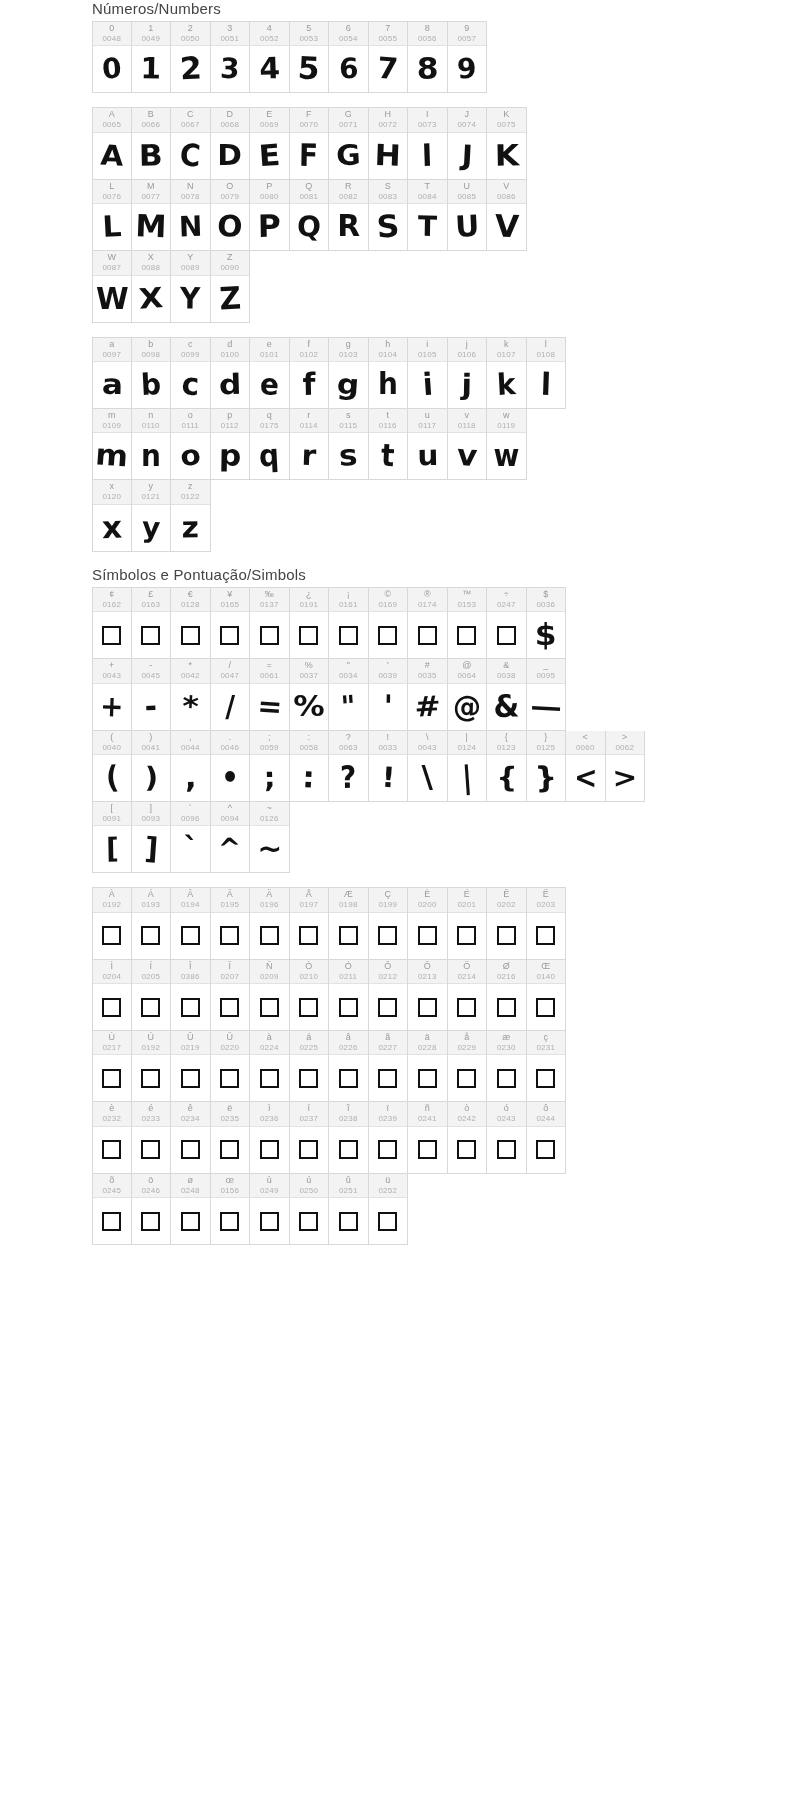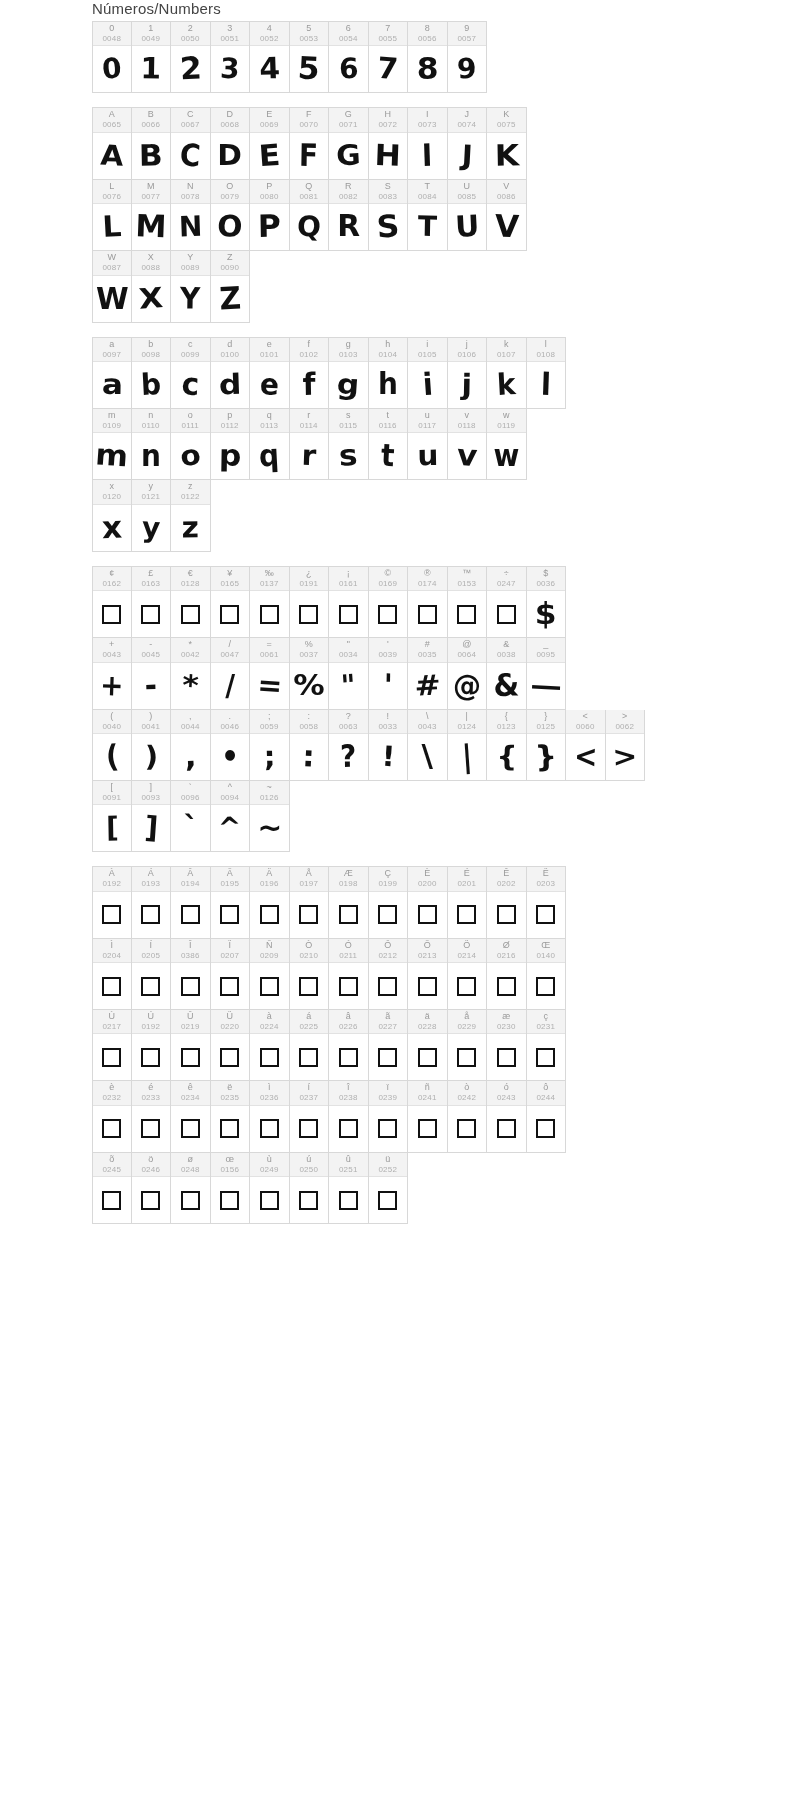--- a/index.html
+++ b/index.html
@@ -589,21 +589,21 @@
               <span class="ch">p</span>
               <span class="code">0112</span>
             </div>
             <div class="cell-body">
               <span class="glyph rough" style="transform: rotate(1deg) scale(1.12, 1.05);">p</span>
             </div>
           </div>
           <div class="cell">
             <div class="cell-head">
               <span class="ch">q</span>
-              <span class="code">0113</span>
+              <span class="code">0175</span>
             </div>
             <div class="cell-body">
               <span class="glyph rough" style="transform: rotate(-3deg) scale(1, 1.1);">q</span>
             </div>
           </div>
           <div class="cell">
             <div class="cell-head">
               <span class="ch">r</span>
               <span class="code">0114</span>
             </div>
@@ -676,429 +676,430 @@
               <span class="glyph rough" style="transform: rotate(3deg) scale(1, 1);">y</span>
             </div>
           </div>
           <div class="cell">
             <div class="cell-head">
               <span class="ch">z</span>
               <span class="code">0122</span>
             </div>
             <div class="cell-body">
               <span class="glyph rough" style="transform: rotate(-1deg) scale(1.06, 1.05);">z</span>
+            </div>
+          </div>
+        </div>
+      </div>
+    </div>
+    <div class="section">
+      <div class="section-title">Símbolos e Pontuação/Simbols</div>
+      <div class="glyph-grid">
+        <div class="row">
+          <div class="cell">
+            <div class="cell-head">
+              <span class="ch">¢</span>
+              <span class="code">0162</span>
+            </div>
+            <div class="cell-body">
+              <div class="notdef"></div>
+            </div>
+          </div>
+          <div class="cell">
+            <div class="cell-head">
+              <span class="ch">£</span>
+              <span class="code">0163</span>
+            </div>
+            <div class="cell-body">
+              <div class="notdef"></div>
+            </div>
+          </div>
+          <div class="cell">
+            <div class="cell-head">
+              <span class="ch">€</span>
+              <span class="code">0128</span>
+            </div>
+            <div class="cell-body">
+              <div class="notdef"></div>
+            </div>
+          </div>
+          <div class="cell">
+            <div class="cell-head">
+              <span class="ch">¥</span>
+              <span class="code">0165</span>
+            </div>
+            <div class="cell-body">
+              <div class="notdef"></div>
+            </div>
+          </div>
+          <div class="cell">
+            <div class="cell-head">
+              <span class="ch">‰</span>
+              <span class="code">0137</span>
+            </div>
+            <div class="cell-body">
+              <div class="notdef"></div>
+            </div>
+          </div>
+          <div class="cell">
+            <div class="cell-head">
+              <span class="ch">¿</span>
+              <span class="code">0191</span>
+            </div>
+            <div class="cell-body">
+              <div class="notdef"></div>
+            </div>
+          </div>
+          <div class="cell">
+            <div class="cell-head">
+              <span class="ch">¡</span>
+              <span class="code">0161</span>
+            </div>
+            <div class="cell-body">
+              <div class="notdef"></div>
+            </div>
+          </div>
+          <div class="cell">
+            <div class="cell-head">
+              <span class="ch">©</span>
+              <span class="code">0169</span>
+            </div>
+            <div class="cell-body">
+              <div class="notdef"></div>
+            </div>
+          </div>
+          <div class="cell">
+            <div class="cell-head">
+              <span class="ch">®</span>
+              <span class="code">0174</span>
+            </div>
+            <div class="cell-body">
+              <div class="notdef"></div>
+            </div>
+          </div>
+          <div class="cell">
+            <div class="cell-head">
+              <span class="ch">™</span>
+              <span class="code">0153</span>
+            </div>
+            <div class="cell-body">
+              <div class="notdef"></div>
+            </div>
+          </div>
+          <div class="cell">
+            <div class="cell-head">
+              <span class="ch">÷</span>
+              <span class="code">0247</span>
+            </div>
+            <div class="cell-body">
+              <div class="notdef"></div>
+            </div>
+          </div>
+          <div class="cell">
+            <div class="cell-head">
+              <span class="ch">$</span>
+              <span class="code">0036</span>
+            </div>
+            <div class="cell-body">
+              <span class="glyph rough" style="transform: rotate(0deg) scale(1.12, 1.1);">$</span>
+            </div>
+          </div>
+        </div>
+        <div class="row">
+          <div class="cell">
+            <div class="cell-head">
+              <span class="ch">+</span>
+              <span class="code">0043</span>
+            </div>
+            <div class="cell-body">
+              <span class="glyph rough" style="transform: rotate(2deg) scale(1, 1.05);">+</span>
+            </div>
+          </div>
+          <div class="cell">
+            <div class="cell-head">
+              <span class="ch">-</span>
+              <span class="code">0045</span>
+            </div>
+            <div class="cell-body">
+              <span class="glyph rough" style="transform: rotate(-2deg) scale(1.06, 1.1);">-</span>
+            </div>
+          </div>
+          <div class="cell">
+            <div class="cell-head">
+              <span class="ch">*</span>
+              <span class="code">0042</span>
+            </div>
+            <div class="cell-body">
+              <span class="glyph rough" style="transform: rotate(3deg) scale(1.12, 1);">*</span>
+            </div>
+          </div>
+          <div class="cell">
+            <div class="cell-head">
+              <span class="ch">/</span>
+              <span class="code">0047</span>
+            </div>
+            <div class="cell-body">
+              <span class="glyph rough" style="transform: rotate(-1deg) scale(1, 1.05);">/</span>
+            </div>
+          </div>
+          <div class="cell">
+            <div class="cell-head">
+              <span class="ch">=</span>
+              <span class="code">0061</span>
+            </div>
+            <div class="cell-body">
+              <span class="glyph rough" style="transform: rotate(4deg) scale(1.06, 1.1);">=</span>
+            </div>
+          </div>
+          <div class="cell">
+            <div class="cell-head">
+              <span class="ch">%</span>
+              <span class="code">0037</span>
+            </div>
+            <div class="cell-body">
+              <span class="glyph rough" style="transform: rotate(0deg) scale(1.12, 1);">%</span>
+            </div>
+          </div>
+          <div class="cell">
+            <div class="cell-head">
+              <span class="ch">"</span>
+              <span class="code">0034</span>
+            </div>
+            <div class="cell-body">
+              <span class="glyph rough" style="transform: rotate(-4deg) scale(1, 1.05);">"</span>
+            </div>
+          </div>
+          <div class="cell">
+            <div class="cell-head">
+              <span class="ch">'</span>
+              <span class="code">0039</span>
+            </div>
+            <div class="cell-body">
+              <span class="glyph rough" style="transform: rotate(1deg) scale(1.06, 1.1);">'</span>
+            </div>
+          </div>
+          <div class="cell">
+            <div class="cell-head">
+              <span class="ch">#</span>
+              <span class="code">0035</span>
+            </div>
+            <div class="cell-body">
+              <span class="glyph rough" style="transform: rotate(-3deg) scale(1.12, 1);">#</span>
+            </div>
+          </div>
+          <div class="cell">
+            <div class="cell-head">
+              <span class="ch">@</span>
+              <span class="code">0064</span>
+            </div>
+            <div class="cell-body">
+              <span class="glyph rough" style="transform: rotate(2deg) scale(1, 1.05);">@</span>
+            </div>
+          </div>
+          <div class="cell">
+            <div class="cell-head">
+              <span class="ch">&amp;</span>
+              <span class="code">0038</span>
+            </div>
+            <div class="cell-body">
+              <span class="glyph rough" style="transform: rotate(-2deg) scale(1.06, 1.1);">&amp;</span>
+            </div>
+          </div>
+          <div class="cell">
+            <div class="cell-head">
+              <span class="ch">_</span>
+              <span class="code">0095</span>
+            </div>
+            <div class="cell-body">
+              <span class="glyph rough" style="transform: rotate(3deg) scale(1.12, 1);">—</span>
+            </div>
+          </div>
+        </div>
+        <div class="row">
+          <div class="cell">
+            <div class="cell-head">
+              <span class="ch">(</span>
+              <span class="code">0040</span>
+            </div>
+            <div class="cell-body">
+              <span class="glyph rough" style="transform: rotate(-4deg) scale(1, 1.1);">(</span>
+            </div>
+          </div>
+          <div class="cell">
+            <div class="cell-head">
+              <span class="ch">)</span>
+              <span class="code">0041</span>
+            </div>
+            <div class="cell-body">
+              <span class="glyph rough" style="transform: rotate(1deg) scale(1.06, 1);">)</span>
+            </div>
+          </div>
+          <div class="cell">
+            <div class="cell-head">
+              <span class="ch">,</span>
+              <span class="code">0044</span>
+            </div>
+            <div class="cell-body">
+              <span class="glyph rough" style="transform: rotate(-3deg) scale(1.12, 1.05);">,</span>
+            </div>
+          </div>
+          <div class="cell">
+            <div class="cell-head">
+              <span class="ch">.</span>
+              <span class="code">0046</span>
+            </div>
+            <div class="cell-body">
+              <span class="glyph rough" style="transform: rotate(2deg) scale(1, 1.1);">•</span>
+            </div>
+          </div>
+          <div class="cell">
+            <div class="cell-head">
+              <span class="ch">;</span>
+              <span class="code">0059</span>
+            </div>
+            <div class="cell-body">
+              <span class="glyph rough" style="transform: rotate(-2deg) scale(1.06, 1);">;</span>
+            </div>
+          </div>
+          <div class="cell">
+            <div class="cell-head">
+              <span class="ch">:</span>
+              <span class="code">0058</span>
+            </div>
+            <div class="cell-body">
+              <span class="glyph rough" style="transform: rotate(3deg) scale(1.12, 1.05);">:</span>
+            </div>
+          </div>
+          <div class="cell">
+            <div class="cell-head">
+              <span class="ch">?</span>
+              <span class="code">0063</span>
+            </div>
+            <div class="cell-body">
+              <span class="glyph rough" style="transform: rotate(-1deg) scale(1, 1.1);">?</span>
+            </div>
+          </div>
+          <div class="cell">
+            <div class="cell-head">
+              <span class="ch">!</span>
+              <span class="code">0033</span>
+            </div>
+            <div class="cell-body">
+              <span class="glyph rough" style="transform: rotate(4deg) scale(1.06, 1);">!</span>
+            </div>
+          </div>
+          <div class="cell">
+            <div class="cell-head">
+              <span class="ch">\</span>
+              <span class="code">0043</span>
+            </div>
+            <div class="cell-body">
+              <span class="glyph rough" style="transform: rotate(0deg) scale(1.12, 1.05);">\</span>
+            </div>
+          </div>
+          <div class="cell">
+            <div class="cell-head">
+              <span class="ch">|</span>
+              <span class="code">0124</span>
+            </div>
+            <div class="cell-body">
+              <span class="glyph rough" style="transform: rotate(-4deg) scale(1, 1.1);">|</span>
+            </div>
+          </div>
+          <div class="cell">
+            <div class="cell-head">
+              <span class="ch">{</span>
+              <span class="code">0123</span>
+            </div>
+            <div class="cell-body">
+              <span class="glyph rough" style="transform: rotate(1deg) scale(1.06, 1);">{</span>
+            </div>
+          </div>
+          <div class="cell">
+            <div class="cell-head">
+              <span class="ch">}</span>
+              <span class="code">0125</span>
+            </div>
+            <div class="cell-body">
+              <span class="glyph rough" style="transform: rotate(-3deg) scale(1.12, 1.05);">}</span>
+            </div>
+          </div>
+          <div class="cell">
+            <div class="cell-head">
+              <span class="ch">&lt;</span>
+              <span class="code">0060</span>
+            </div>
+            <div class="cell-body">
+              <span class="glyph rough" style="transform: rotate(2deg) scale(1, 1.1);">&lt;</span>
+            </div>
+          </div>
+          <div class="cell">
+            <div class="cell-head">
+              <span class="ch">&gt;</span>
+              <span class="code">0062</span>
+            </div>
+            <div class="cell-body">
+              <span class="glyph rough" style="transform: rotate(-2deg) scale(1.06, 1);">&gt;</span>
+            </div>
+          </div>
+        </div>
+        <div class="row">
+          <div class="cell">
+            <div class="cell-head">
+              <span class="ch">[</span>
+              <span class="code">0091</span>
+            </div>
+            <div class="cell-body">
+              <span class="glyph rough" style="transform: rotate(-1deg) scale(1, 1);">[</span>
+            </div>
+          </div>
+          <div class="cell">
+            <div class="cell-head">
+              <span class="ch">]</span>
+              <span class="code">0093</span>
+            </div>
+            <div class="cell-body">
+              <span class="glyph rough" style="transform: rotate(4deg) scale(1.06, 1.05);">]</span>
+            </div>
+          </div>
+          <div class="cell">
+            <div class="cell-head">
+              <span class="ch">`</span>
+              <span class="code">0096</span>
+            </div>
+            <div class="cell-body">
+              <span class="glyph rough" style="transform: rotate(0deg) scale(1.12, 1.1);">`</span>
+            </div>
+          </div>
+          <div class="cell">
+            <div class="cell-head">
+              <span class="ch">^</span>
+              <span class="code">0094</span>
+            </div>
+            <div class="cell-body">
+              <span class="glyph rough" style="transform: rotate(-4deg) scale(1, 1);">^</span>
+            </div>
+          </div>
+          <div class="cell">
+            <div class="cell-head">
+              <span class="ch">~</span>
+              <span class="code">0126</span>
+            </div>
+            <div class="cell-body">
+              <span class="glyph rough" style="transform: rotate(1deg) scale(1.06, 1.05);">~</span>
             </div>
           </div>
         </div>
       </div>
     </div>
     <div class="section">
       <div class="glyph-grid">
         <div class="row">
           <div class="cell">
             <div class="cell-head">
-              <span class="ch">¢</span>
-              <span class="code">0162</span>
-            </div>
-            <div class="cell-body">
-              <div class="notdef"></div>
-            </div>
-          </div>
-          <div class="cell">
-            <div class="cell-head">
-              <span class="ch">£</span>
-              <span class="code">0163</span>
-            </div>
-            <div class="cell-body">
-              <div class="notdef"></div>
-            </div>
-          </div>
-          <div class="cell">
-            <div class="cell-head">
-              <span class="ch">€</span>
-              <span class="code">0128</span>
-            </div>
-            <div class="cell-body">
-              <div class="notdef"></div>
-            </div>
-          </div>
-          <div class="cell">
-            <div class="cell-head">
-              <span class="ch">¥</span>
-              <span class="code">0165</span>
-            </div>
-            <div class="cell-body">
-              <div class="notdef"></div>
-            </div>
-          </div>
-          <div class="cell">
-            <div class="cell-head">
-              <span class="ch">‰</span>
-              <span class="code">0137</span>
-            </div>
-            <div class="cell-body">
-              <div class="notdef"></div>
-            </div>
-          </div>
-          <div class="cell">
-            <div class="cell-head">
-              <span class="ch">¿</span>
-              <span class="code">0191</span>
-            </div>
-            <div class="cell-body">
-              <div class="notdef"></div>
-            </div>
-          </div>
-          <div class="cell">
-            <div class="cell-head">
-              <span class="ch">¡</span>
-              <span class="code">0161</span>
-            </div>
-            <div class="cell-body">
-              <div class="notdef"></div>
-            </div>
-          </div>
-          <div class="cell">
-            <div class="cell-head">
-              <span class="ch">©</span>
-              <span class="code">0169</span>
-            </div>
-            <div class="cell-body">
-              <div class="notdef"></div>
-            </div>
-          </div>
-          <div class="cell">
-            <div class="cell-head">
-              <span class="ch">®</span>
-              <span class="code">0174</span>
-            </div>
-            <div class="cell-body">
-              <div class="notdef"></div>
-            </div>
-          </div>
-          <div class="cell">
-            <div class="cell-head">
-              <span class="ch">™</span>
-              <span class="code">0153</span>
-            </div>
-            <div class="cell-body">
-              <div class="notdef"></div>
-            </div>
-          </div>
-          <div class="cell">
-            <div class="cell-head">
-              <span class="ch">÷</span>
-              <span class="code">0247</span>
-            </div>
-            <div class="cell-body">
-              <div class="notdef"></div>
-            </div>
-          </div>
-          <div class="cell">
-            <div class="cell-head">
-              <span class="ch">$</span>
-              <span class="code">0036</span>
-            </div>
-            <div class="cell-body">
-              <span class="glyph rough" style="transform: rotate(0deg) scale(1.12, 1.1);">$</span>
-            </div>
-          </div>
-        </div>
-        <div class="row">
-          <div class="cell">
-            <div class="cell-head">
-              <span class="ch">+</span>
-              <span class="code">0043</span>
-            </div>
-            <div class="cell-body">
-              <span class="glyph rough" style="transform: rotate(2deg) scale(1, 1.05);">+</span>
-            </div>
-          </div>
-          <div class="cell">
-            <div class="cell-head">
-              <span class="ch">-</span>
-              <span class="code">0045</span>
-            </div>
-            <div class="cell-body">
-              <span class="glyph rough" style="transform: rotate(-2deg) scale(1.06, 1.1);">-</span>
-            </div>
-          </div>
-          <div class="cell">
-            <div class="cell-head">
-              <span class="ch">*</span>
-              <span class="code">0042</span>
-            </div>
-            <div class="cell-body">
-              <span class="glyph rough" style="transform: rotate(3deg) scale(1.12, 1);">*</span>
-            </div>
-          </div>
-          <div class="cell">
-            <div class="cell-head">
-              <span class="ch">/</span>
-              <span class="code">0047</span>
-            </div>
-            <div class="cell-body">
-              <span class="glyph rough" style="transform: rotate(-1deg) scale(1, 1.05);">/</span>
-            </div>
-          </div>
-          <div class="cell">
-            <div class="cell-head">
-              <span class="ch">=</span>
-              <span class="code">0061</span>
-            </div>
-            <div class="cell-body">
-              <span class="glyph rough" style="transform: rotate(4deg) scale(1.06, 1.1);">=</span>
-            </div>
-          </div>
-          <div class="cell">
-            <div class="cell-head">
-              <span class="ch">%</span>
-              <span class="code">0037</span>
-            </div>
-            <div class="cell-body">
-              <span class="glyph rough" style="transform: rotate(0deg) scale(1.12, 1);">%</span>
-            </div>
-          </div>
-          <div class="cell">
-            <div class="cell-head">
-              <span class="ch">"</span>
-              <span class="code">0034</span>
-            </div>
-            <div class="cell-body">
-              <span class="glyph rough" style="transform: rotate(-4deg) scale(1, 1.05);">"</span>
-            </div>
-          </div>
-          <div class="cell">
-            <div class="cell-head">
-              <span class="ch">'</span>
-              <span class="code">0039</span>
-            </div>
-            <div class="cell-body">
-              <span class="glyph rough" style="transform: rotate(1deg) scale(1.06, 1.1);">'</span>
-            </div>
-          </div>
-          <div class="cell">
-            <div class="cell-head">
-              <span class="ch">#</span>
-              <span class="code">0035</span>
-            </div>
-            <div class="cell-body">
-              <span class="glyph rough" style="transform: rotate(-3deg) scale(1.12, 1);">#</span>
-            </div>
-          </div>
-          <div class="cell">
-            <div class="cell-head">
-              <span class="ch">@</span>
-              <span class="code">0064</span>
-            </div>
-            <div class="cell-body">
-              <span class="glyph rough" style="transform: rotate(2deg) scale(1, 1.05);">@</span>
-            </div>
-          </div>
-          <div class="cell">
-            <div class="cell-head">
-              <span class="ch">&amp;</span>
-              <span class="code">0038</span>
-            </div>
-            <div class="cell-body">
-              <span class="glyph rough" style="transform: rotate(-2deg) scale(1.06, 1.1);">&amp;</span>
-            </div>
-          </div>
-          <div class="cell">
-            <div class="cell-head">
-              <span class="ch">_</span>
-              <span class="code">0095</span>
-            </div>
-            <div class="cell-body">
-              <span class="glyph rough" style="transform: rotate(3deg) scale(1.12, 1);">—</span>
-            </div>
-          </div>
-        </div>
-        <div class="row">
-          <div class="cell">
-            <div class="cell-head">
-              <span class="ch">(</span>
-              <span class="code">0040</span>
-            </div>
-            <div class="cell-body">
-              <span class="glyph rough" style="transform: rotate(-4deg) scale(1, 1.1);">(</span>
-            </div>
-          </div>
-          <div class="cell">
-            <div class="cell-head">
-              <span class="ch">)</span>
-              <span class="code">0041</span>
-            </div>
-            <div class="cell-body">
-              <span class="glyph rough" style="transform: rotate(1deg) scale(1.06, 1);">)</span>
-            </div>
-          </div>
-          <div class="cell">
-            <div class="cell-head">
-              <span class="ch">,</span>
-              <span class="code">0044</span>
-            </div>
-            <div class="cell-body">
-              <span class="glyph rough" style="transform: rotate(-3deg) scale(1.12, 1.05);">,</span>
-            </div>
-          </div>
-          <div class="cell">
-            <div class="cell-head">
-              <span class="ch">.</span>
-              <span class="code">0046</span>
-            </div>
-            <div class="cell-body">
-              <span class="glyph rough" style="transform: rotate(2deg) scale(1, 1.1);">•</span>
-            </div>
-          </div>
-          <div class="cell">
-            <div class="cell-head">
-              <span class="ch">;</span>
-              <span class="code">0059</span>
-            </div>
-            <div class="cell-body">
-              <span class="glyph rough" style="transform: rotate(-2deg) scale(1.06, 1);">;</span>
-            </div>
-          </div>
-          <div class="cell">
-            <div class="cell-head">
-              <span class="ch">:</span>
-              <span class="code">0058</span>
-            </div>
-            <div class="cell-body">
-              <span class="glyph rough" style="transform: rotate(3deg) scale(1.12, 1.05);">:</span>
-            </div>
-          </div>
-          <div class="cell">
-            <div class="cell-head">
-              <span class="ch">?</span>
-              <span class="code">0063</span>
-            </div>
-            <div class="cell-body">
-              <span class="glyph rough" style="transform: rotate(-1deg) scale(1, 1.1);">?</span>
-            </div>
-          </div>
-          <div class="cell">
-            <div class="cell-head">
-              <span class="ch">!</span>
-              <span class="code">0033</span>
-            </div>
-            <div class="cell-body">
-              <span class="glyph rough" style="transform: rotate(4deg) scale(1.06, 1);">!</span>
-            </div>
-          </div>
-          <div class="cell">
-            <div class="cell-head">
-              <span class="ch">\</span>
-              <span class="code">0043</span>
-            </div>
-            <div class="cell-body">
-              <span class="glyph rough" style="transform: rotate(0deg) scale(1.12, 1.05);">\</span>
-            </div>
-          </div>
-          <div class="cell">
-            <div class="cell-head">
-              <span class="ch">|</span>
-              <span class="code">0124</span>
-            </div>
-            <div class="cell-body">
-              <span class="glyph rough" style="transform: rotate(-4deg) scale(1, 1.1);">|</span>
-            </div>
-          </div>
-          <div class="cell">
-            <div class="cell-head">
-              <span class="ch">{</span>
-              <span class="code">0123</span>
-            </div>
-            <div class="cell-body">
-              <span class="glyph rough" style="transform: rotate(1deg) scale(1.06, 1);">{</span>
-            </div>
-          </div>
-          <div class="cell">
-            <div class="cell-head">
-              <span class="ch">}</span>
-              <span class="code">0125</span>
-            </div>
-            <div class="cell-body">
-              <span class="glyph rough" style="transform: rotate(-3deg) scale(1.12, 1.05);">}</span>
-            </div>
-          </div>
-          <div class="cell">
-            <div class="cell-head">
-              <span class="ch">&lt;</span>
-              <span class="code">0060</span>
-            </div>
-            <div class="cell-body">
-              <span class="glyph rough" style="transform: rotate(2deg) scale(1, 1.1);">&lt;</span>
-            </div>
-          </div>
-          <div class="cell">
-            <div class="cell-head">
-              <span class="ch">&gt;</span>
-              <span class="code">0062</span>
-            </div>
-            <div class="cell-body">
-              <span class="glyph rough" style="transform: rotate(-2deg) scale(1.06, 1);">&gt;</span>
-            </div>
-          </div>
-        </div>
-        <div class="row">
-          <div class="cell">
-            <div class="cell-head">
-              <span class="ch">[</span>
-              <span class="code">0091</span>
-            </div>
-            <div class="cell-body">
-              <span class="glyph rough" style="transform: rotate(-1deg) scale(1, 1);">[</span>
-            </div>
-          </div>
-          <div class="cell">
-            <div class="cell-head">
-              <span class="ch">]</span>
-              <span class="code">0093</span>
-            </div>
-            <div class="cell-body">
-              <span class="glyph rough" style="transform: rotate(4deg) scale(1.06, 1.05);">]</span>
-            </div>
-          </div>
-          <div class="cell">
-            <div class="cell-head">
-              <span class="ch">`</span>
-              <span class="code">0096</span>
-            </div>
-            <div class="cell-body">
-              <span class="glyph rough" style="transform: rotate(0deg) scale(1.12, 1.1);">`</span>
-            </div>
-          </div>
-          <div class="cell">
-            <div class="cell-head">
-              <span class="ch">^</span>
-              <span class="code">0094</span>
-            </div>
-            <div class="cell-body">
-              <span class="glyph rough" style="transform: rotate(-4deg) scale(1, 1);">^</span>
-            </div>
-          </div>
-          <div class="cell">
-            <div class="cell-head">
-              <span class="ch">~</span>
-              <span class="code">0126</span>
-            </div>
-            <div class="cell-body">
-              <span class="glyph rough" style="transform: rotate(1deg) scale(1.06, 1.05);">~</span>
-            </div>
-          </div>
-        </div>
-      </div>
-    </div>
-    <div class="section">
-      <div class="glyph-grid">
-        <div class="row">
-          <div class="cell">
-            <div class="cell-head">
               <span class="ch">À</span>
               <span class="code">0192</span>
             </div>
             <div class="cell-body">
               <div class="notdef"></div>
             </div>
           </div>
           <div class="cell">
             <div class="cell-head">
               <span class="ch">Á</span>

